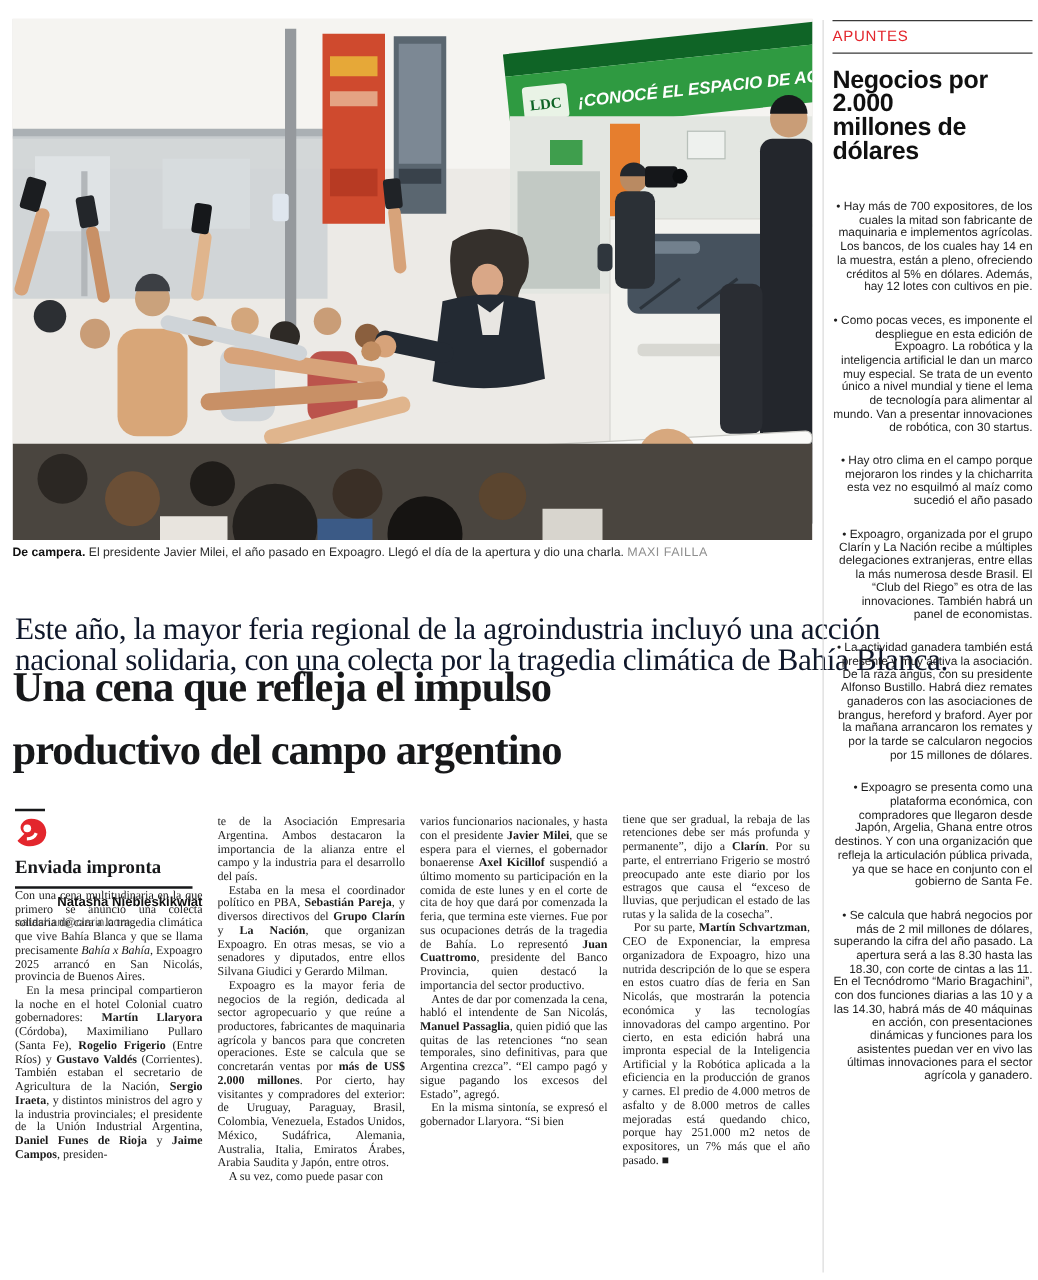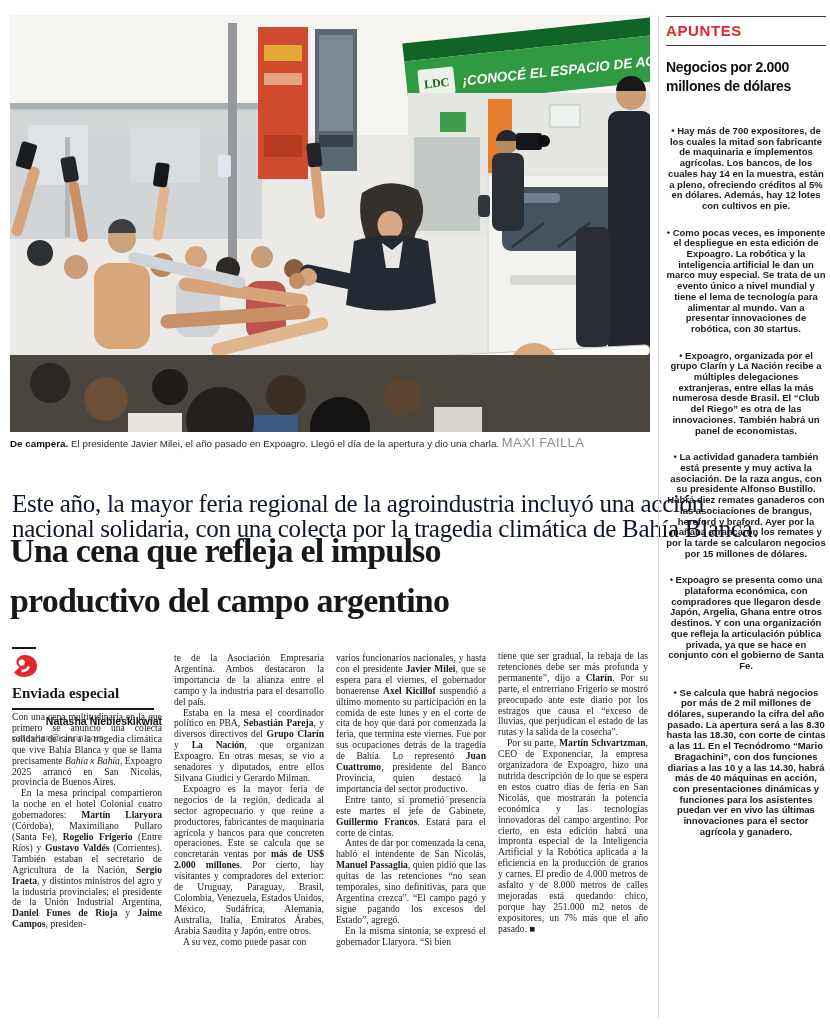--- a/index.html
+++ b/index.html
@@ -5,21 +5,21 @@
   html,body{margin:0;padding:0;background:#ffffff;}
   .page{position:relative;width:830px;height:1024px;background:#fff;overflow:hidden;
         font-family:"Liberation Serif",serif;color:#1b1b1b;}
   
   .photo{position:absolute;left:10px;top:15px;width:640px;height:417px;background:#e9e7e2;overflow:hidden;}
   .photo svg{display:block;}
   
   .caption{position:absolute;left:10px;top:437px;width:642px;
            font-family:"Liberation Sans",sans-serif;font-size:9.8px;line-height:12px;color:#2a2a2a;}
   .caption .lead{font-weight:bold;color:#111;text-align:right;}
-  .caption .credit{color:#8f8f8f;font-size:13px;letter-spacing:.4px;}
+  .caption .credit{color:#8f8f8f;font-size:10px;letter-spacing:.4px;}
   
   .standfirst{position:absolute;left:12px;top:491px;width:644px;
               font-size:25px;line-height:25px;letter-spacing:-0.3px;color:#0f172a;}
   .standfirst div{white-space:nowrap;}
   
   .headline{position:absolute;left:10px;top:526px;width:650px;
             font-size:34px;line-height:50px;letter-spacing:-0.8px;font-weight:700;color:#17181a;}
   .headline div{white-space:nowrap;}
   
   .byline{position:absolute;left:12px;top:647px;width:150px;}
@@ -34,24 +34,24 @@
   .bodycol p + p{text-indent:9px;}
   #col1{left:12px;top:712px;height:270px;}
   #col2{left:174px;top:653px;height:368px;}
   #col3{left:336px;top:653px;height:368px;}
   #col4{left:498px;top:639px;height:368px;margin-top:12px;}
   
   .vrule{position:absolute;left:658px;top:16px;bottom:6px;width:1px;background:#dcdcdc;}
   
   .sidebar{position:absolute;left:666px;top:16px;width:160px;font-family:"Liberation Sans",sans-serif;}
   .sb-rule{height:1px;background:#3a3a3a;}
-  .sb-kicker{font-weight:bold;font-size:15px;letter-spacing:.6px;padding:5px 0 6px;}
-  .sb-title{font-weight:bold;font-size:14px;line-height:19px;letter-spacing:-0.3px;color:#101010;margin:12px 0 0;}
+  .sb-kicker{font-weight:normal;font-size:12px;letter-spacing:.6px;padding:5px 0 6px;}
+  .sb-title{font-weight:bold;font-size:20px;line-height:19px;letter-spacing:-0.3px;color:#101010;margin:12px 0 0;}
   .sb-items{margin-top:30px;}
-  .sb-items p{margin:16px 0 11px;font-size:9.5px;line-height:10.7px;font-weight:700;color:#1d1d1d;text-align:center;}
+  .sb-items p{margin:16px 0 11px;font-size:9.5px;line-height:10.7px;font-weight:400;color:#1d1d1d;text-align:right;}
   .sb-items p::before{content:"• ";}
 </style>
 </head>
 <body>
 
 <div class="page">
 
   <div class="photo">
     <svg width="640" height="417" viewBox="0 0 640 417">
       <rect width="640" height="417" fill="#eceae6"></rect>
@@ -204,39 +204,38 @@
       <div>productivo del campo argentino</div>
     </h1>
 
   <div class="byline">
     <div class="toprule"></div>
     <svg width="26" height="24" viewBox="0 0 26 24">
       <path d="M13 1 C20.5 1 25 6 25 12 C25 19 19 23 12 23 C8 23 4 21 2 18.5 L7.5 13 C4.5 11 3.5 7.5 5.5 4.8 C7.5 2 10 1 13 1 Z" fill="#e3262d"></path>
       <circle cx="9.8" cy="8.6" r="3.1" fill="#ffffff"></circle>
       <path d="M17 12.5 q-1.8 4.5 -7.5 4.6" stroke="#ffffff" stroke-width="2.6" fill="none"></path>
     </svg>
-    <div class="kicker">Enviada especial</div>
+    <div class="kicker">Enviada impronta</div>
     <div class="midrule"></div>
     <div class="author">Natasha Niebieskikwiat</div>
     <a class="email" href="#">natashan@clarin.com</a>
   </div>
 
   <div class="bodycol" id="col1">
       <p>Con una cena multitudinaria en la que primero se anunció una colecta solidaria de cara a la tragedia climática que vive Bahía Blanca y que se llama precisamente <i>Bahía x Bahía</i>, Expoagro 2025 arrancó en San Nicolás, provincia de Buenos Aires.</p>
       <p>En la mesa principal compartieron la noche en el hotel Colonial cuatro gobernadores: <b>Martín Llaryora</b> (Córdoba), Maximiliano Pullaro (Santa Fe), <b>Rogelio Frigerio</b> (Entre Ríos) y <b>Gustavo Valdés</b> (Corrientes). También estaban el secretario de Agricultura de la Nación, <b>Sergio Iraeta</b>, y distintos ministros del agro y la industria provinciales; el presidente de la Unión Industrial Argentina, <b>Daniel Funes de Rioja</b> y <b>Jaime Campos</b>, presiden-</p>
     </div>
   <div class="bodycol" id="col2">
       <p>te de la Asociación Empresaria Argentina. Ambos destacaron la importancia de la alianza entre el campo y la industria para el desarrollo del país.</p>
       <p>Estaba en la mesa el coordinador político en PBA, <b>Sebastián Pareja</b>, y diversos directivos del <b>Grupo Clarín</b> y <b>La Nación</b>, que organizan Expoagro. En otras mesas, se vio a senadores y diputados, entre ellos Silvana Giudici y Gerardo Milman.</p>
       <p>Expoagro es la mayor feria de negocios de la región, dedicada al sector agropecuario y que reúne a productores, fabricantes de maquinaria agrícola y bancos para que concreten operaciones. Este se calcula que se concretarán ventas por <b>más de US$ 2.000 millones</b>. Por cierto, hay visitantes y compradores del exterior: de Uruguay, Paraguay, Brasil, Colombia, Venezuela, Estados Unidos, México, Sudáfrica, Alemania, Australia, Italia, Emiratos Árabes, Arabia Saudita y Japón, entre otros.</p>
       <p>A su vez, como puede pasar con</p>
     </div>
   <div class="bodycol" id="col3">
       <p>varios funcionarios nacionales, y hasta con el presidente <b>Javier Milei</b>, que se espera para el viernes, el gobernador bonaerense <b>Axel Kicillof</b> suspendió a último momento su participación en la comida de este lunes y en el corte de cita de hoy que dará por comenzada la feria, que termina este viernes. Fue por sus ocupaciones detrás de la tragedia de Bahía. Lo representó <b>Juan Cuattromo</b>, presidente del Banco Provincia, quien destacó la importancia del sector productivo.</p>
-      <p>Entre tanto, sí prometió presencia este martes el jefe de Gabinete, <b>Guillermo Francos</b>. Estará para el corte de cintas.</p>
       <p>Antes de dar por comenzada la cena, habló el intendente de San Nicolás, <b>Manuel Passaglia</b>, quien pidió que las quitas de las retenciones “no sean temporales, sino definitivas, para que Argentina crezca”. “El campo pagó y sigue pagando los excesos del Estado”, agregó.</p>
       <p>En la misma sintonía, se expresó el gobernador Llaryora. “Si bien</p>
     </div>
   <div class="bodycol" id="col4">
       <p>tiene que ser gradual, la rebaja de las retenciones debe ser más profunda y permanente”, dijo a <b>Clarín</b>. Por su parte, el entrerriano Frigerio se mostró preocupado ante este diario por los estragos que causa el “exceso de lluvias, que perjudican el estado de las rutas y la salida de la cosecha”.</p>
       <p>Por su parte, <b>Martín Schvartzman</b>, CEO de Exponenciar, la empresa organizadora de Expoagro, hizo una nutrida descripción de lo que se espera en estos cuatro días de feria en San Nicolás, que mostrarán la potencia económica y las tecnologías innovadoras del campo argentino. Por cierto, en esta edición habrá una impronta especial de la Inteligencia Artificial y la Robótica aplicada a la eficiencia en la producción de granos y carnes. El predio de 4.000 metros de asfalto y de 8.000 metros de calles mejoradas está quedando chico, porque hay 251.000 m2 netos de expositores, un 7% más que el año pasado. ■</p>
     </div>
 
   <div class="vrule"></div>
 
@@ -244,20 +243,21 @@
     <div class="sb-rule"></div>
     <div class="sb-kicker" style="color:#e3262d;">APUNTES</div>
     <div class="sb-rule"></div>
     <div class="sb-title">
         <div>Negocios por 2.000</div>
         <div>millones de dólares</div>
       </div>
     <div class="sb-items">
         <p>Hay más de 700 expositores, de los cuales la mitad son fabricante de maquinaria e implementos agrícolas. Los bancos, de los cuales hay 14 en la muestra, están a pleno, ofreciendo créditos al 5% en dólares. Además, hay 12 lotes con cultivos en pie.</p>
         <p>Como pocas veces, es imponente el despliegue en esta edición de Expoagro. La robótica y la inteligencia artificial le dan un marco muy especial. Se trata de un evento único a nivel mundial y tiene el lema de tecnología para alimentar al mundo. Van a presentar innovaciones de robótica, con 30 startus.</p>
+        <p>Hay otro clima en el campo porque mejoraron los rindes y la chicharrita esta vez no esquilmó al maíz como sucedió el año pasado</p>
         <p>Expoagro, organizada por el grupo Clarín y La Nación recibe a múltiples delegaciones extranjeras, entre ellas la más numerosa desde Brasil. El “Club del Riego” es otra de las innovaciones. También habrá un panel de economistas.</p>
         <p>La actividad ganadera también está presente y muy activa la asociación. De la raza angus, con su presidente Alfonso Bustillo. Habrá diez remates ganaderos con las asociaciones de brangus, hereford y braford. Ayer por la mañana arrancaron los remates y por la tarde se calcularon negocios por 15 millones de dólares.</p>
         <p>Expoagro se presenta como una plataforma económica, con compradores que llegaron desde Japón, Argelia, Ghana entre otros destinos. Y con una organización que refleja la articulación pública privada, ya que se hace en conjunto con el gobierno de Santa Fe.</p>
         <p>Se calcula que habrá negocios por más de 2 mil millones de dólares, superando la cifra del año pasado. La apertura será a las 8.30 hasta las 18.30, con corte de cintas a las 11. En el Tecnódromo “Mario Bragachini”, con dos funciones diarias a las 10 y a las 14.30, habrá más de 40 máquinas en acción, con presentaciones dinámicas y funciones para los asistentes puedan ver en vivo las últimas innovaciones para el sector agrícola y ganadero.</p>
       </div>
   </div>
 
 </div>
 
 </body></html>

